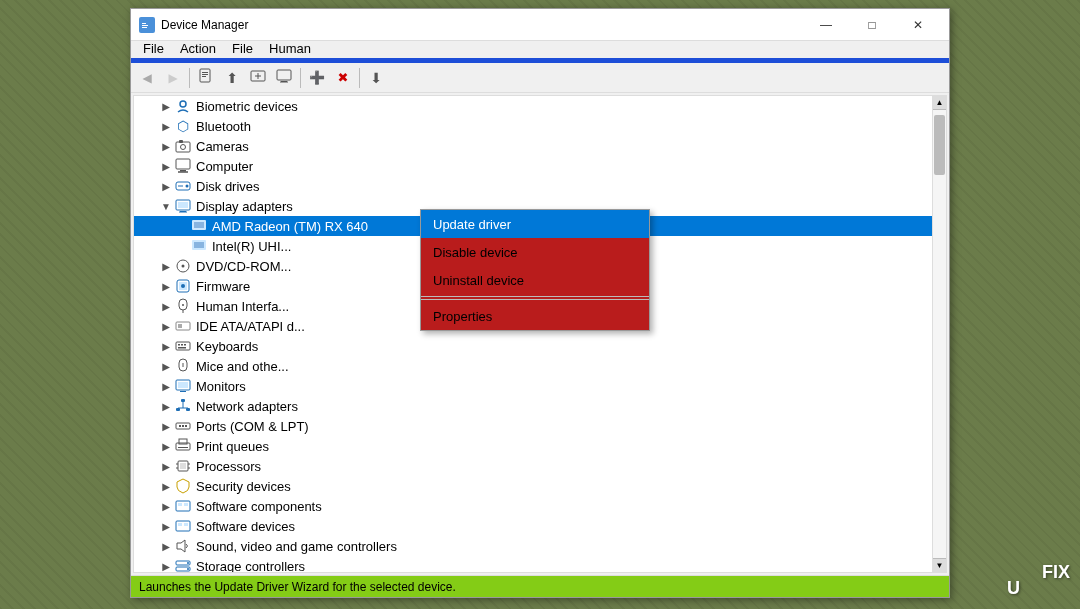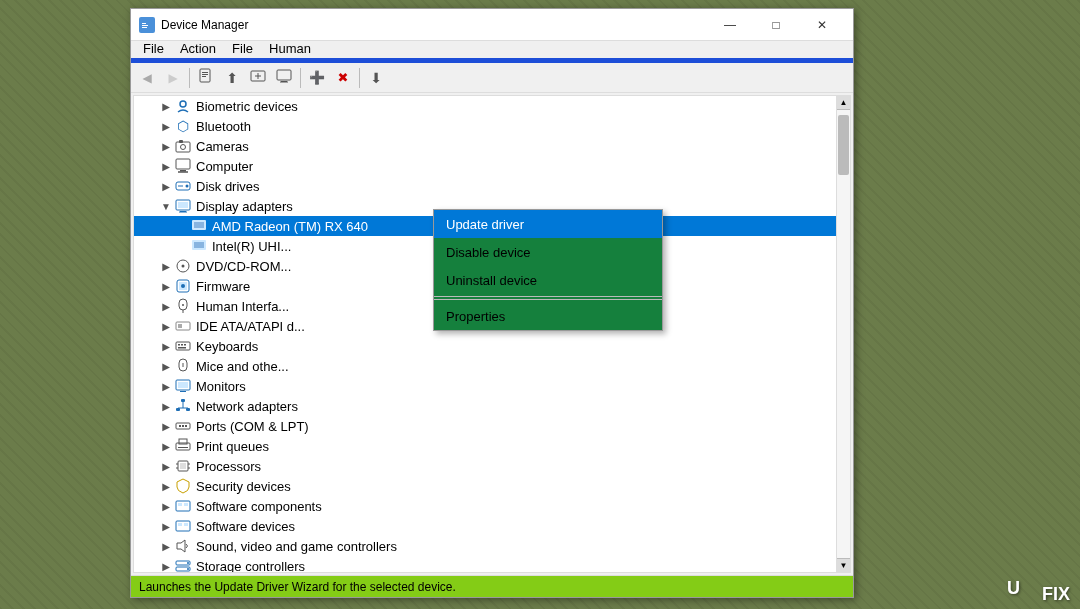--- a/index.html
+++ b/index.html
@@ -19,21 +19,21 @@
       display: flex;
       align-items: center;
       justify-content: center;
       position: relative;
     }
 
     .window {
       position: absolute;
       left: 130px;
       top: 8px;
-      width: 724px;
+      width: 820px;
       height: 590px;
       background: #f0f0f0;
       border: 1px solid #999;
       box-shadow: 2px 2px 8px rgba(0,0,0,0.4);
       display: flex;
       flex-direction: column;
     }
 
     .title-bar {
       height: 32px;
@@ -170,24 +170,24 @@
     .item-label {
       font-size: 13px;
     }
 
     .indent-1 { padding-left: 24px; }
     .indent-2 { padding-left: 40px; }
 
     
     .context-menu {
       position: absolute;
-      left: 302px;
+      left: 289px;
       top: 200px;
       width: 230px;
-      background: #15803d;
+      background: #b91c1c;
       border: 1px solid #999;
       box-shadow: 3px 3px 6px rgba(0,0,0,0.3);
       z-index: 100;
     }
 
     .ctx-item {
       height: 28px;
       display: flex;
       align-items: center;
       padding: 0 12px;
@@ -599,13 +599,13 @@
     <div class="ctx-sep"></div>
     <div class="ctx-item bold">Properties</div>
   </div>
 
   <div class="status-bar">
     <span>Launches the Update Driver Wizard for the selected device.</span>
   </div>
 </div>
 
 <div style="position:absolute;bottom:10px;right:60px;font-size:18px;font-weight:bold;color:white;text-shadow:1px 1px 3px rgba(0,0,0,0.5);">U</div>
-<div style="position:absolute;bottom:4px;right:10px;font-size:18px;font-weight:bold;color:white;text-shadow:1px 1px 3px rgba(0,0,0,0.5);">FIX</div>
+<div style="position:absolute;bottom:26px;right:10px;font-size:18px;font-weight:bold;color:white;text-shadow:1px 1px 3px rgba(0,0,0,0.5);">FIX</div>
 
 </body></html>

